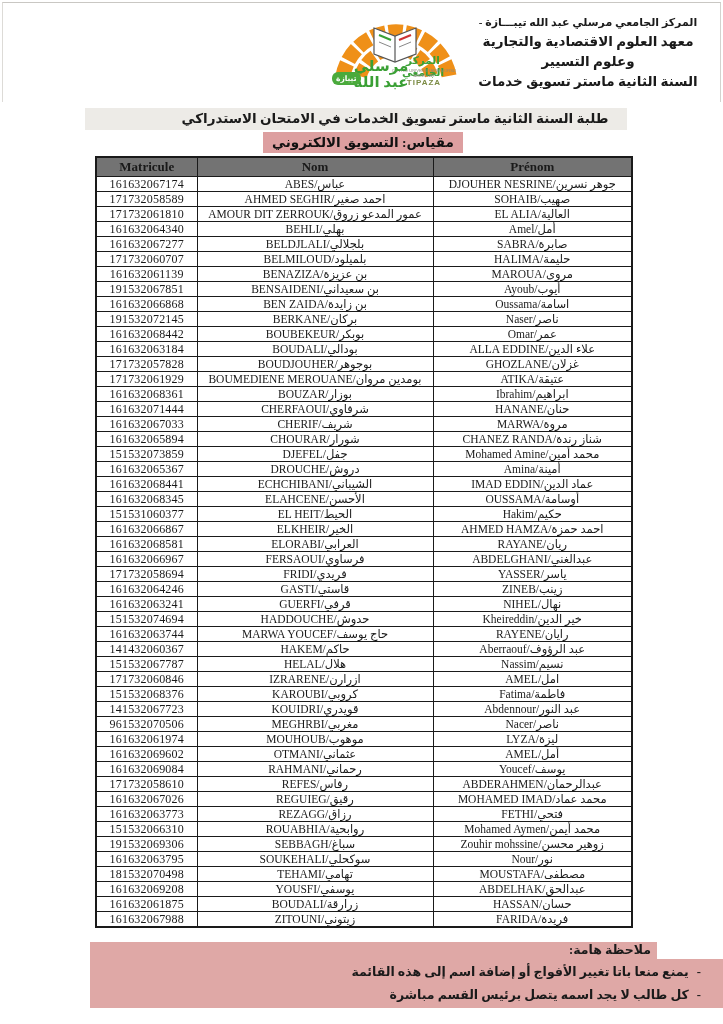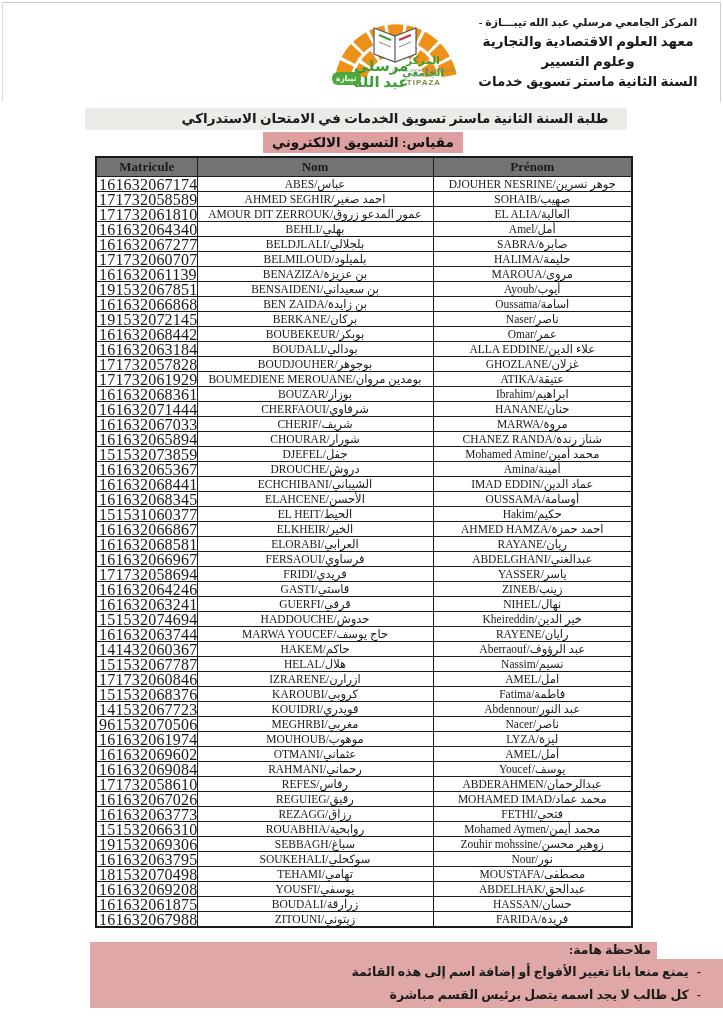--- a/index.html
+++ b/index.html
@@ -48,21 +48,21 @@
   table.students col.c-pre{width:199px;}
   table.students th{
     background:#737373;border:1px solid #1a1a1a;height:18px;
     font-size:13px;font-weight:bold;text-align:center;padding:0;
   }
   table.students td{
     border:1px solid #1a1a1a;height:14px;line-height:13px;
     font-size:11.5px;text-align:center;padding:0 2px;overflow:hidden;white-space:nowrap;
     direction:ltr;
   }
-  table.students td.mat{font-size:16px;letter-spacing:0.2px;text-align:right;}
+  table.students td.mat{font-size:12px;letter-spacing:0.2px;}
   
   .note-title{
     position:absolute;left:90px;top:942px;width:567px;height:17px;background:#dfa8a6;
     direction:rtl;text-align:right;font-weight:bold;font-size:12.5px;line-height:17px;padding-right:6px;
     box-sizing:border-box;
   }
   .note-body{
     position:absolute;left:90px;top:959px;width:641px;height:49px;background:#dfa8a6;
     direction:rtl;box-sizing:border-box;padding:2px 30px 0 0;
   }

